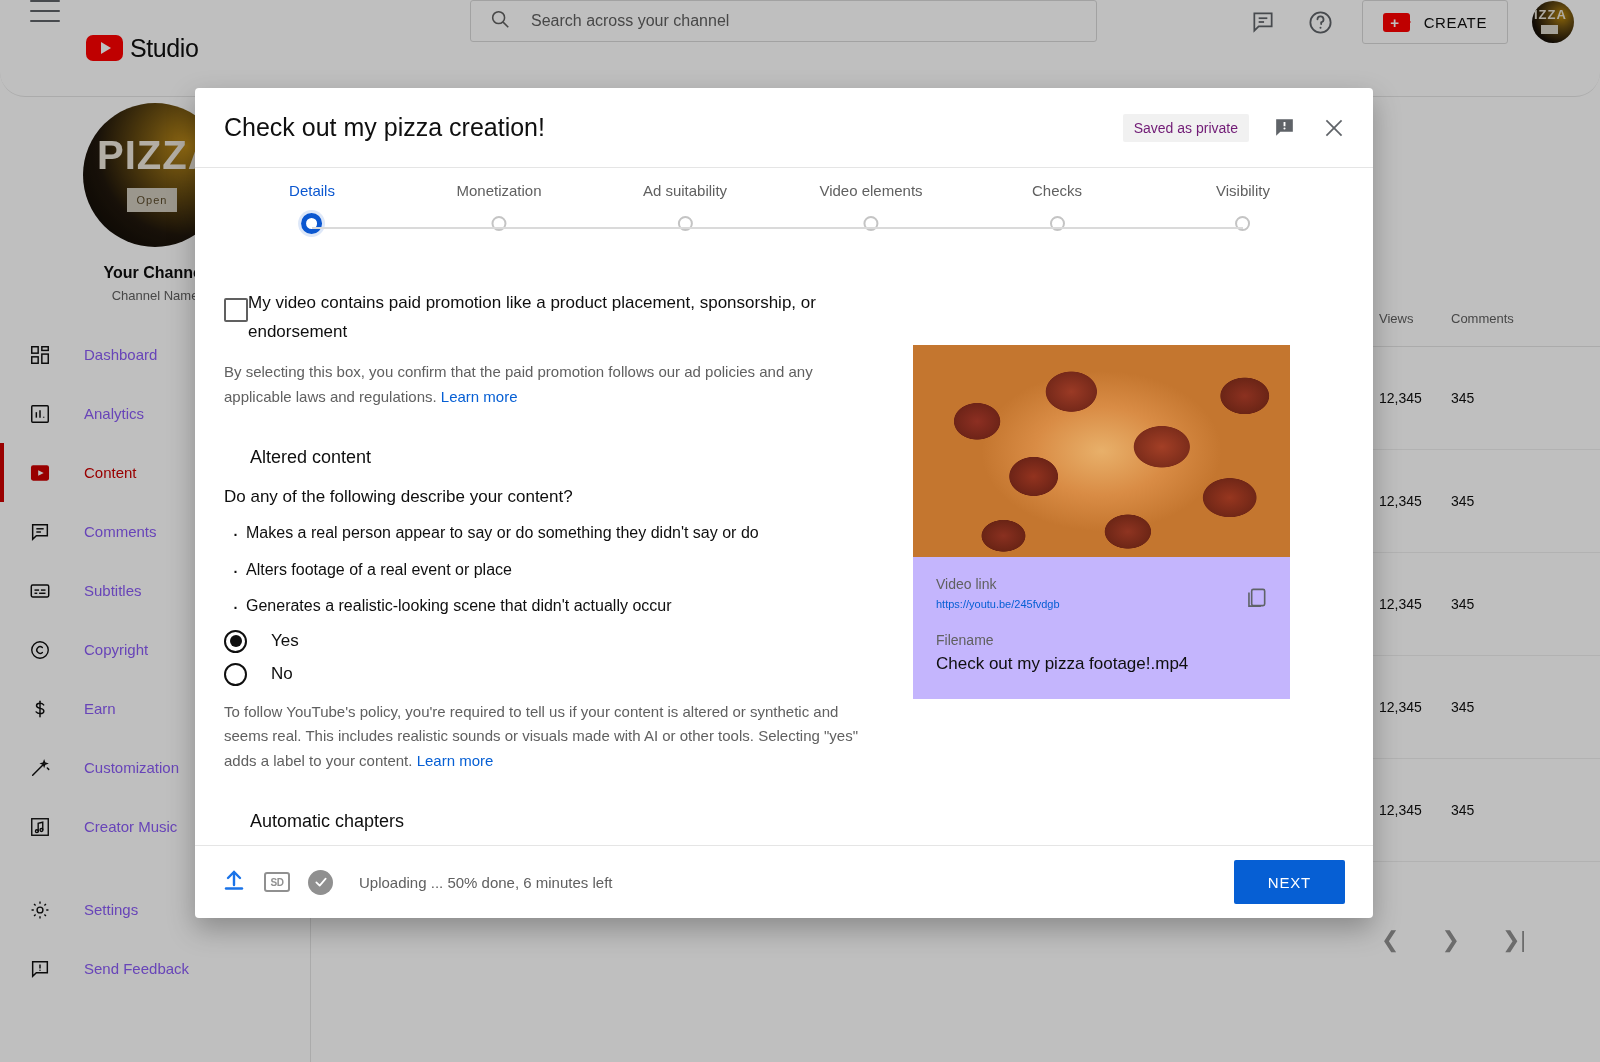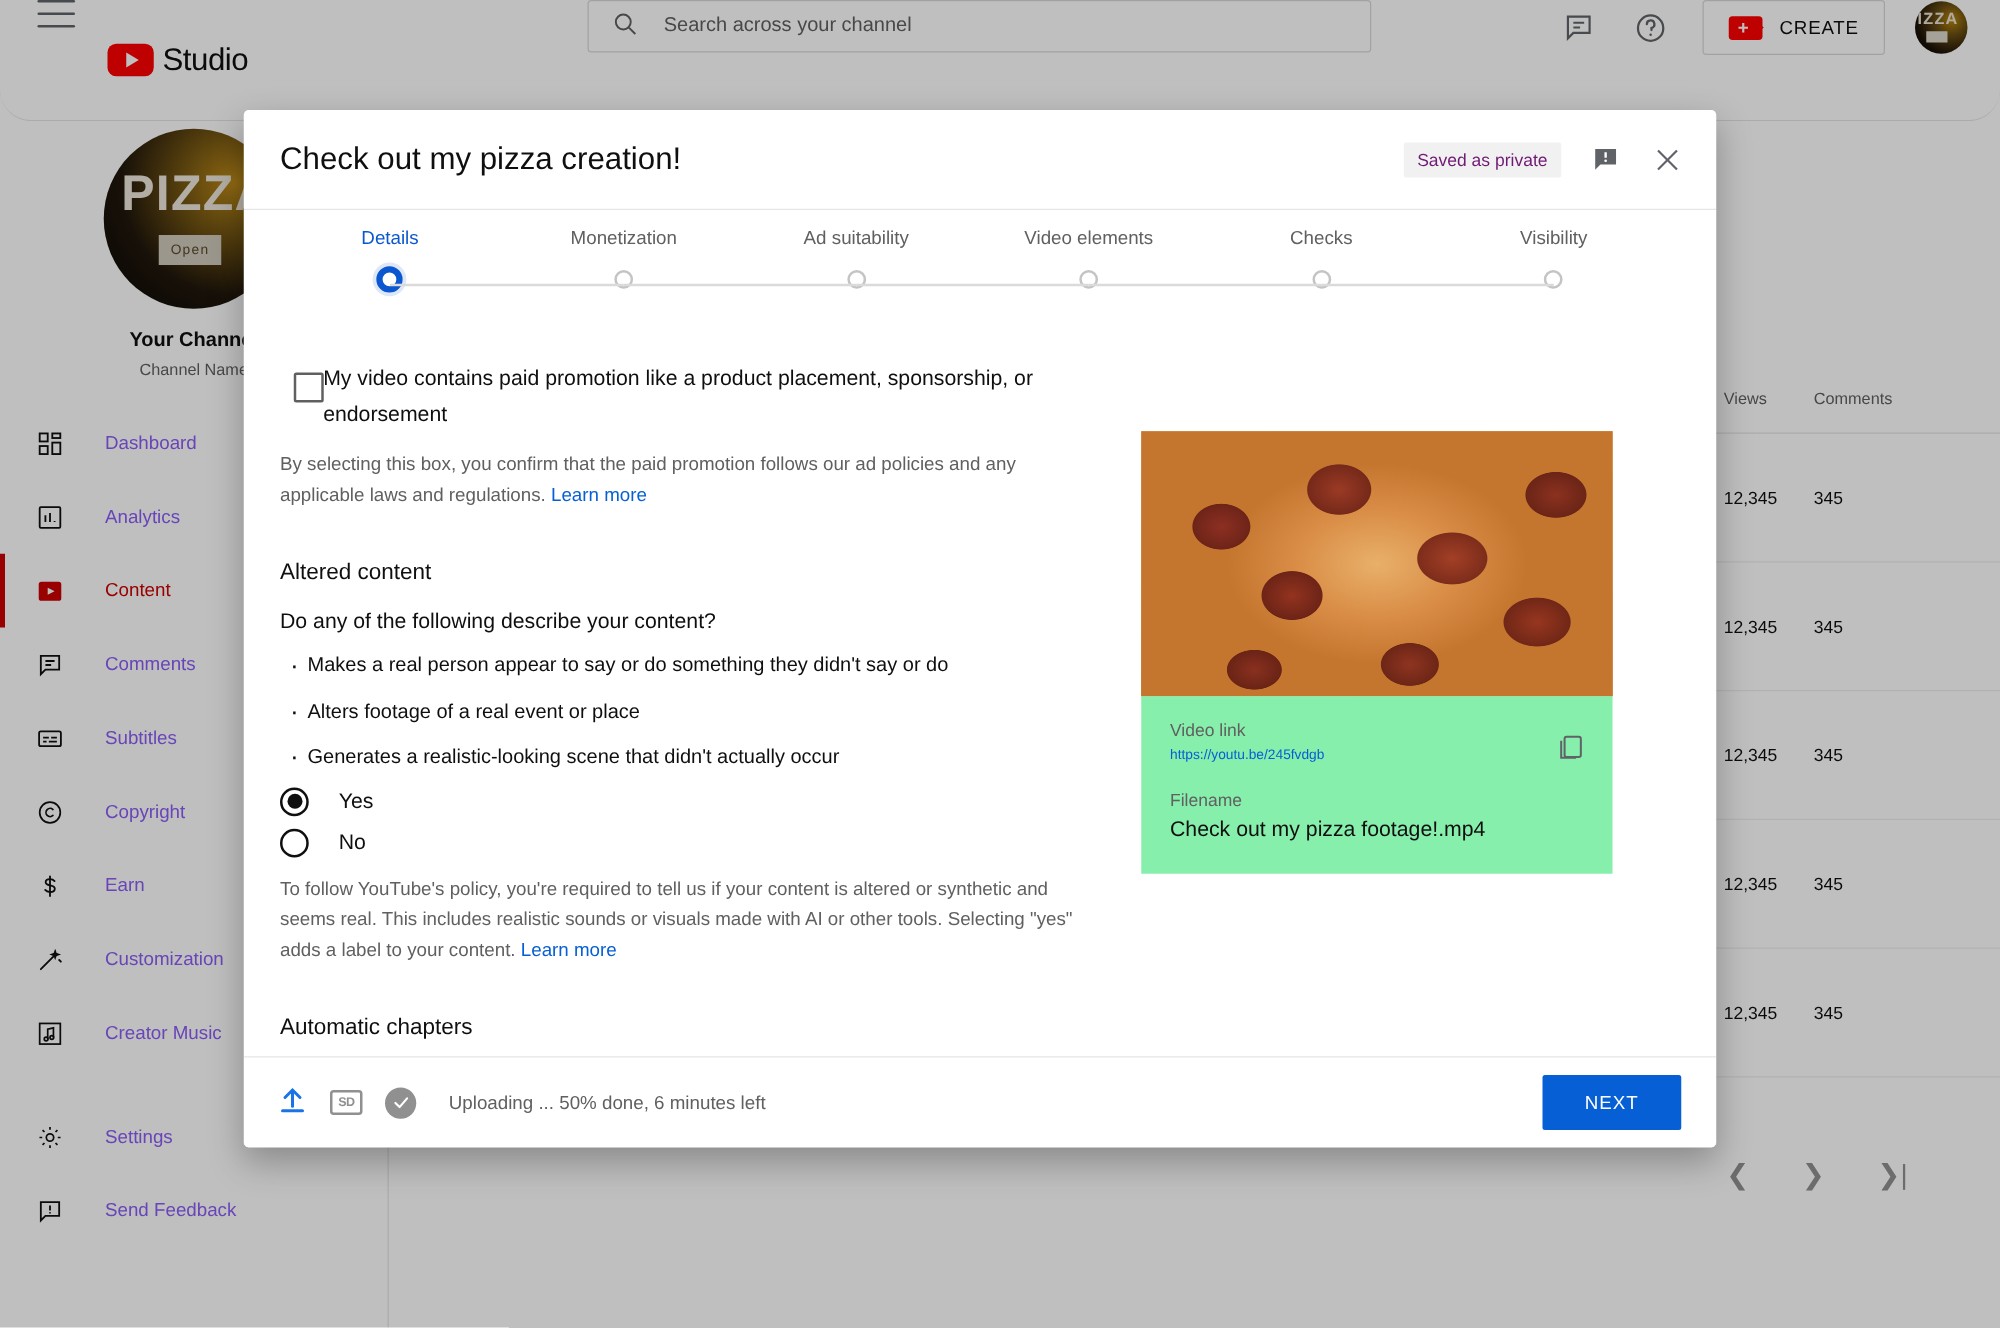--- a/index.html
+++ b/index.html
@@ -338,21 +338,21 @@
   }
   .body-grid {
     display: flex;
     gap: 24px;
     padding-top: 10px;
   }
   .left-col { width: 665px; flex: 0 0 665px; }
   .right-col { width: 377px; flex: 0 0 377px; padding-top: 75px; }
 
   
-  .cb-row { display: flex; align-items: flex-start; padding-top: 18px; justify-content: center; }
+  .cb-row { display: flex; align-items: flex-start; padding-top: 18px; }
   .cbox {
     width: 24px; height: 24px;
     border: 2px solid #606060;
     border-radius: 2px;
     flex: 0 0 24px;
     margin-top: 10px;
     cursor: pointer;
     background: #fff;
   }
   .cb-text {
@@ -362,20 +362,21 @@
   .helper {
     font-size: 15px; color: #606060; line-height: 1.63;
     margin-top: 14px;
     max-width: 640px;
   }
   a.lnk { color: #065fd4; text-decoration: none; cursor: pointer; }
 
   .sec-title {
     font-size: 18px; color: #0f0f0f; font-weight: 400;
     margin-top: 38px;
+    margin-left: 26px;
   }
   .question { font-size: 17px; color: #0f0f0f; margin-top: 19px; }
   ul.bullets { list-style: none; margin-top: 14px; }
   ul.bullets li {
     font-size: 16px; color: #0f0f0f;
     line-height: 1.45;
     padding-left: 22px;
     position: relative;
     margin-bottom: 13px;
   }
@@ -411,21 +412,21 @@
       radial-gradient(ellipse 46px 34px at 66% 48%, #a33f26 0%, #7d2d1b 60%, transparent 62%),
       radial-gradient(ellipse 40px 30px at 88% 24%, #8c3120 0%, #6b2516 60%, transparent 62%),
       radial-gradient(ellipse 44px 32px at 84% 72%, #97361f 0%, #712717 60%, transparent 62%),
       radial-gradient(ellipse 36px 26px at 24% 90%, #8a3020 0%, #6a2415 60%, transparent 62%),
       radial-gradient(ellipse 38px 28px at 57% 88%, #8f3421 0%, #6d2616 60%, transparent 62%),
       radial-gradient(ellipse 120px 80px at 50% 50%, #e8b06a 0%, #d98c45 55%, #c4762f 100%),
       linear-gradient(160deg, #e6c389 0%, #d99a4e 45%, #c06a2c 100%);
     background-color: #d98c45;
   }
   .meta-card {
-    background: #86efac;
+    background: #c4b5fd;
     padding: 19px 23px 25px;
     position: relative;
     width: 377px;
   }
   .meta-label { font-size: 14px; color: #606060; }
   .meta-link {
     font-size: 11px; color: #065fd4;
     margin-top: 6px;
     cursor: pointer;
   }

